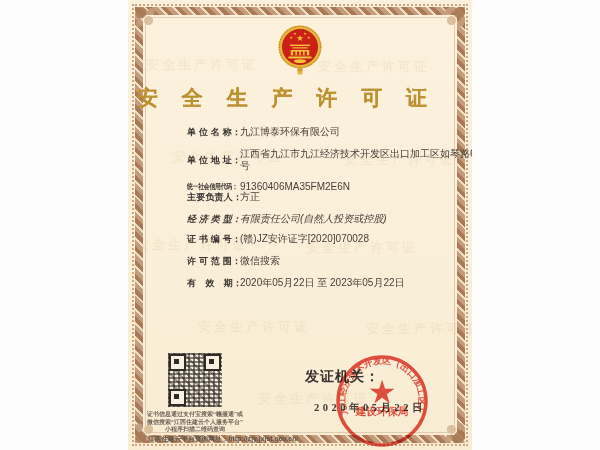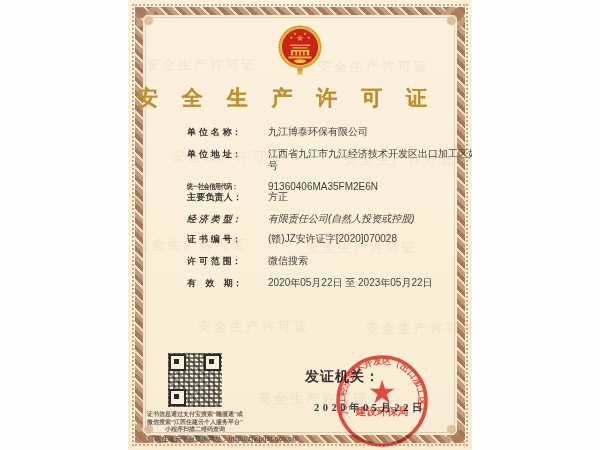--- a/index.html
+++ b/index.html
@@ -43,21 +43,21 @@
   
   .emblem{position:absolute;left:149px;top:23px;width:46px;height:54px;}
   
   .title{
     position:absolute;left:0;top:84px;width:100%;text-align:left;
     font-size:21px;font-weight:bold;letter-spacing:9px;text-indent:9px;
     color:#bd9130;text-shadow:0 0 .4px #bd9130;
   }
   
   .fields{position:absolute;left:59px;top:126px;width:252px;font-size:10px;color:#45403a;}
-  .row{position:absolute;left:0;display:flex;align-items:flex-start;gap:28px;}
+  .row{position:absolute;left:0;display:flex;align-items:center;}
   .row .lbl{
     flex:0 0 53px;width:53px;font-size:9px;font-weight:bold;color:#383330;
     white-space:nowrap;letter-spacing:.2px;line-height:12px;
   }
   .row .lbl.condensed{
     font-size:7.5px;letter-spacing:-.3px;transform:scaleX(.78);transform-origin:left center;
   }
   .row .val{font-size:10px;color:#45403a;line-height:12px;width:238px;}
   .r0{top:0;} .r1{top:22px;} .r2{top:43px;margin-top:12px;} .r3{top:65px;}
   .r4{top:87px;font-style:italic;} .r5{top:107px;} .r6{top:129px;} .r7{top:151px;}

